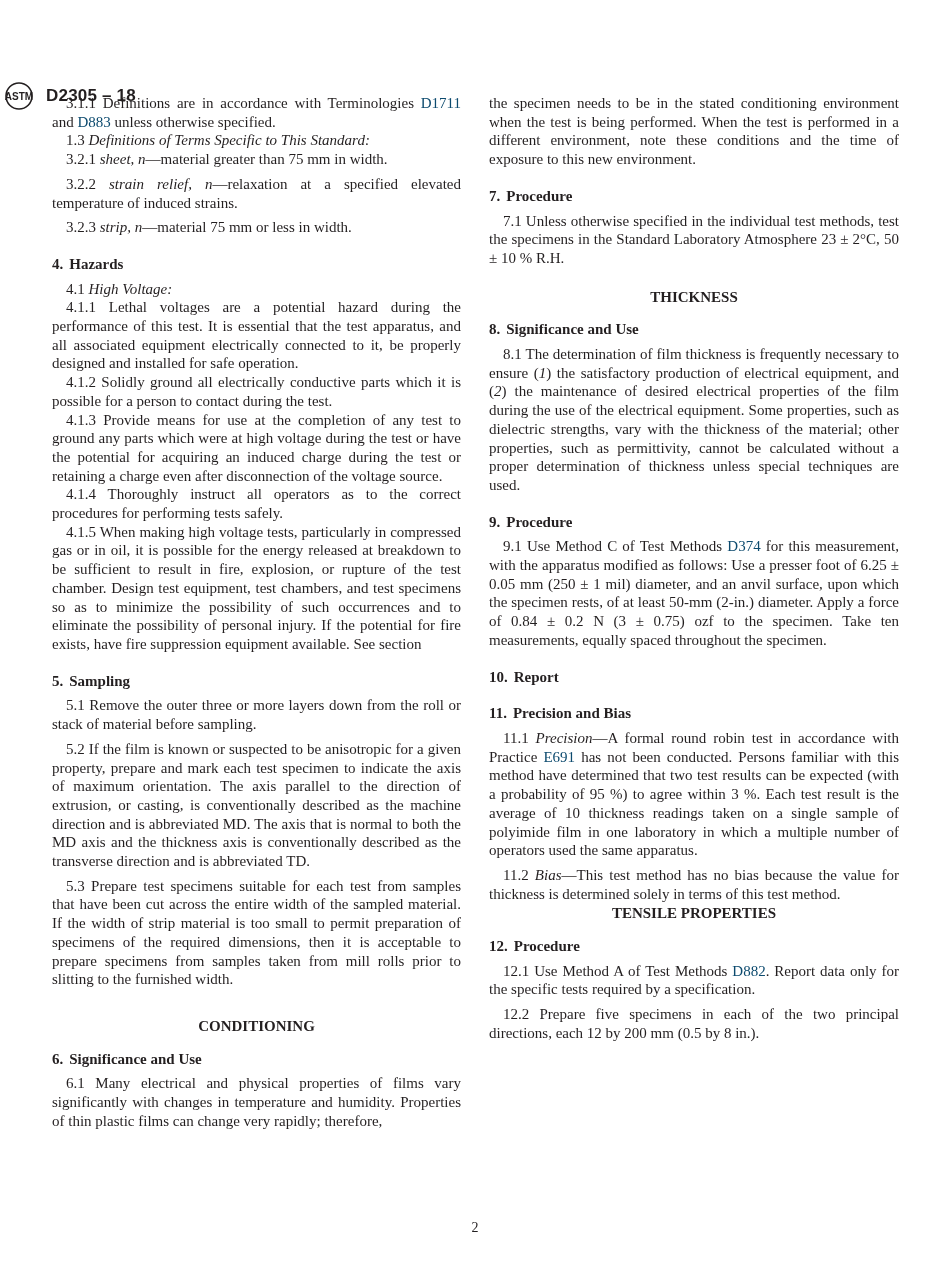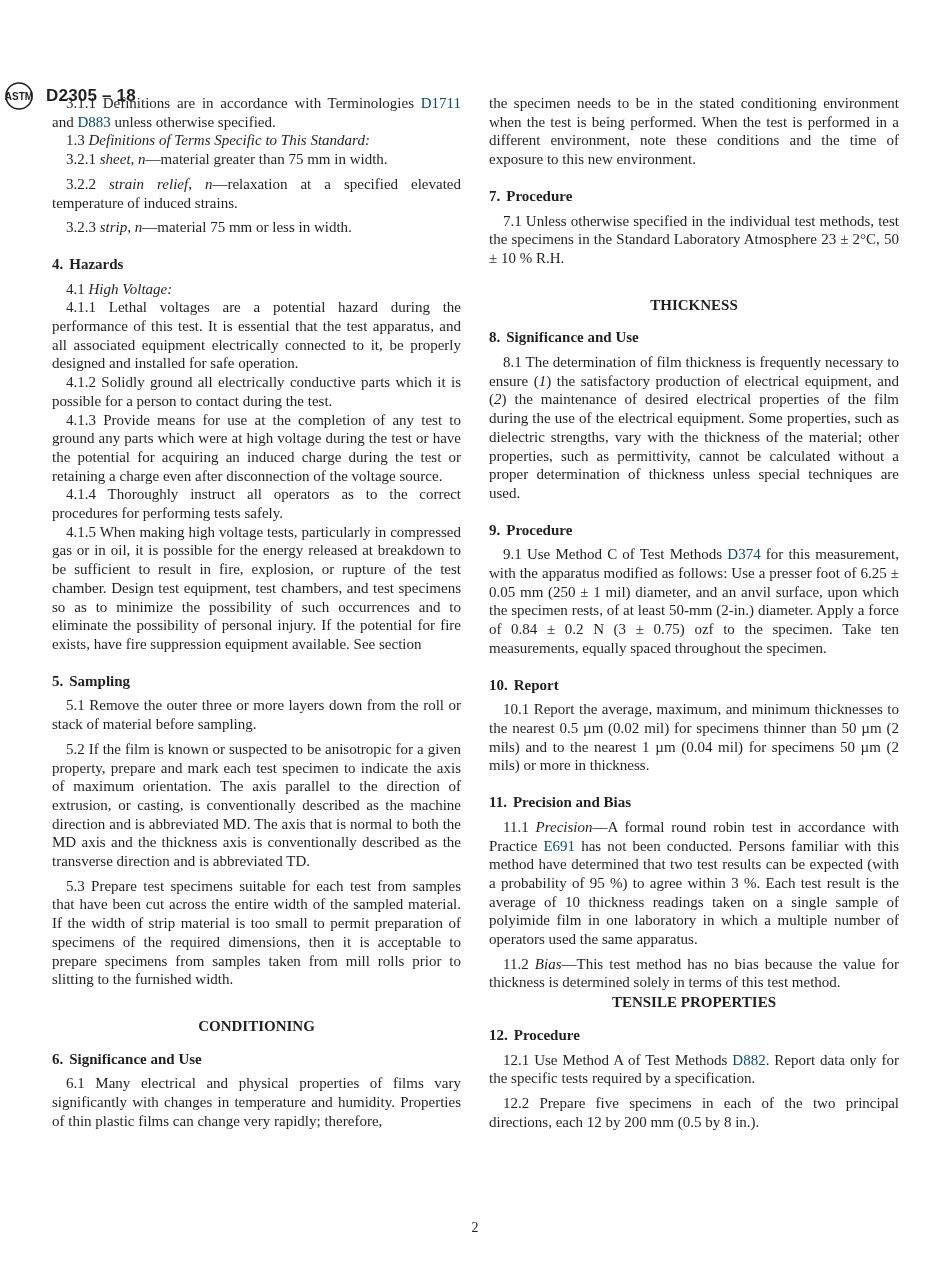--- a/index.html
+++ b/index.html
@@ -59,29 +59,28 @@
   <div class="sec" style="margin-top:0;"><span class="num">6.</span><span>Significance and Use</span></div>
   <p>6.1 Many electrical and physical properties of films vary significantly with changes in temperature and humidity. Properties of thin plastic films can change very rapidly; therefore,</p>
 </div>
 
 <div class="col col-right">
   <p class="noind">the specimen needs to be in the stated conditioning environment when the test is being performed. When the test is performed in a different environment, note these conditions and the time of exposure to this new environment.</p>
 
   <div class="sec"><span class="num">7.</span><span>Procedure</span></div>
   <p>7.1 Unless otherwise specified in the individual test methods, test the specimens in the Standard Laboratory Atmosphere 23 ± 2°C, 50 ± 10 % R.H.</p>
 
-  <div class="major" style="margin-top:28px;">THICKNESS</div>
+  <div class="major" style="margin-top:20px;">THICKNESS</div>
   <div class="sec" style="margin-top:0;"><span class="num">8.</span><span>Significance and Use</span></div>
   <p><span>8.1 The determination of film thickness is frequently necessary to ensure (</span><i>1</i><span>) the satisfactory production of electrical equipment, and (</span><i>2</i><span>) the maintenance of desired electrical properties of the film during the use of the electrical equipment. Some properties, such as dielectric strengths, vary with the thickness of the material; other properties, such as permittivity, cannot be calculated without a proper determination of thickness unless special techniques are used.</span></p>
 
   <div class="sec"><span class="num">9.</span><span>Procedure</span></div>
   <p><span>9.1 Use Method C of Test Methods </span><span class="link">D374</span><span> for this measurement, with the apparatus modified as follows: Use a presser foot of 6.25 ± 0.05 mm (250 ± 1 mil) diameter, and an anvil surface, upon which the specimen rests, of at least 50-mm (2-in.) diameter. Apply a force of 0.84 ± 0.2 N (3 ± 0.75) ozf to the specimen. Take ten measurements, equally spaced throughout the specimen.</span></p>
 
   <div class="sec"><span class="num">10.</span><span>Report</span></div>
-  <p>10.1 Report the average, maximum, and minimum thicknesses to the nearest 0.5 µm (0.02 mil) for specimens thinner than 50 µm (2 mils) and to the nearest 1 µm (0.04 mil) for specimens 50 µm (2 mils) or more in thickness.</p>
 
   <div class="sec"><span class="num">11.</span><span>Precision and Bias</span></div>
   <p><span>11.1 </span><i>Precision</i><span>—A formal round robin test in accordance with Practice </span><span class="link">E691</span><span> has not been conducted. Persons familiar with this method have determined that two test results can be expected (with a probability of 95 %) to agree within 3 %. Each test result is the average of 10 thickness readings taken on a single sample of polyimide film in one laboratory in which a multiple number of operators used the same apparatus.</span></p>
   <p class="gap"><span>11.2 </span><i>Bias</i><span>—This test method has no bias because the value for thickness is determined solely in terms of this test method.</span></p>
 
   <div class="major" style="margin-top:1px;">TENSILE PROPERTIES</div>
   <div class="sec" style="margin-top:0;"><span class="num">12.</span><span>Procedure</span></div>
   <p><span>12.1 Use Method A of Test Methods </span><span class="link">D882</span><span>. Report data only for the specific tests required by a specification.</span></p>
   <p class="gap">12.2 Prepare five specimens in each of the two principal directions, each 12 by 200 mm (0.5 by 8 in.).</p>
 </div>

